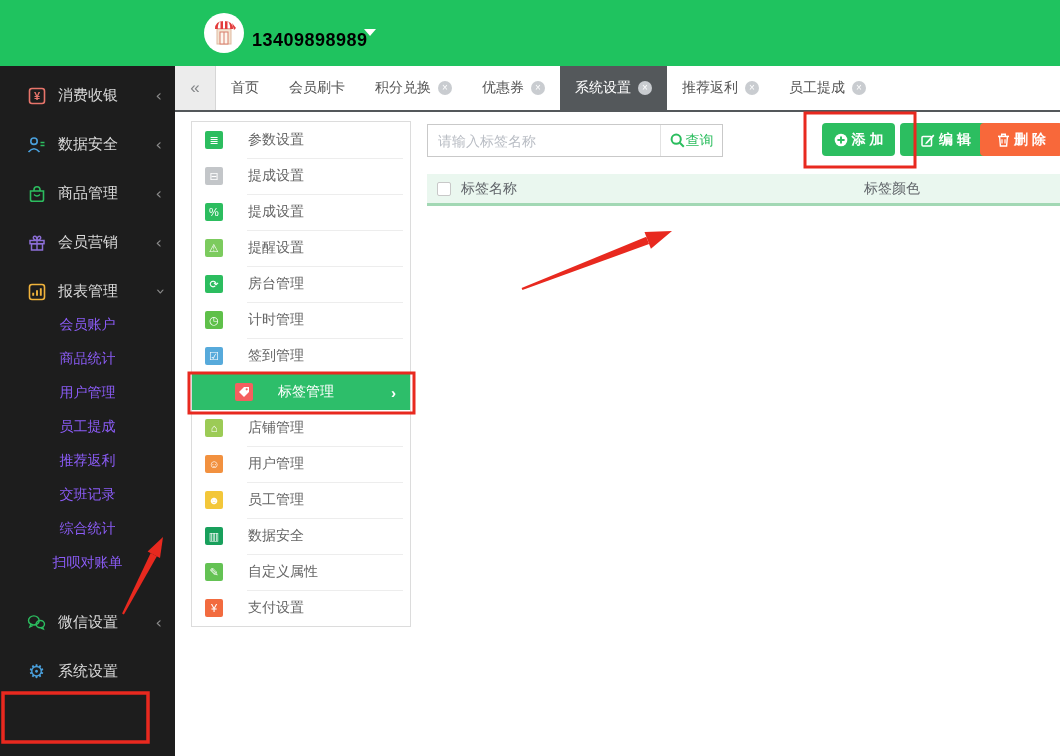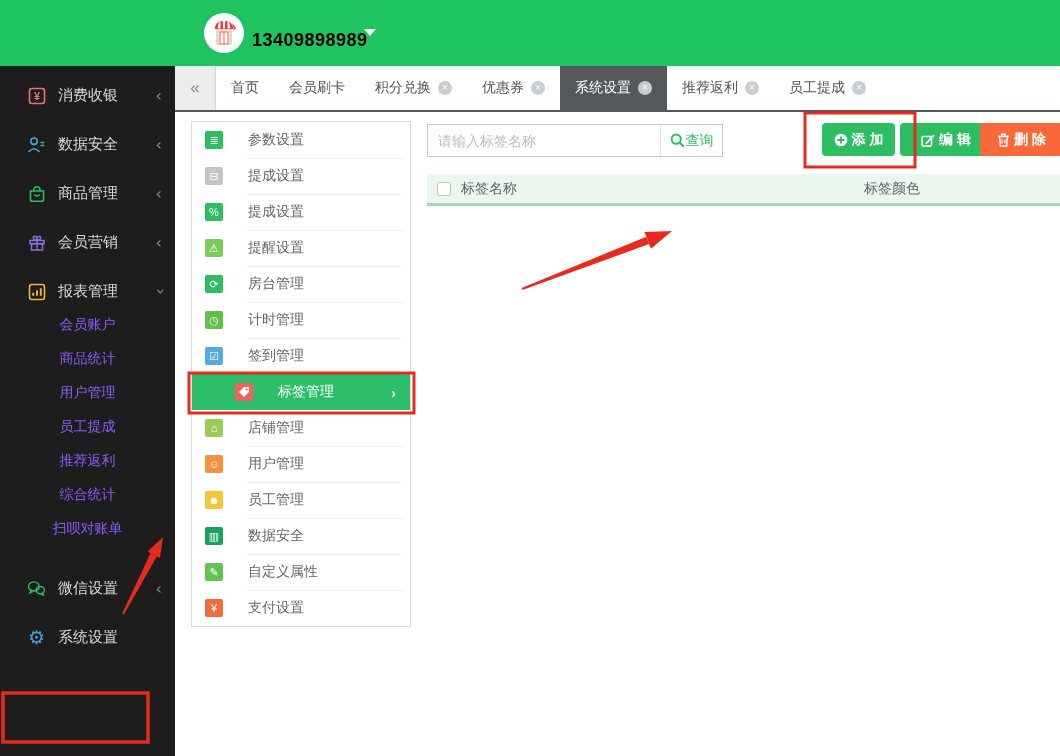--- a/index.html
+++ b/index.html
@@ -157,20 +157,23 @@
         <span>商品统计</span>
       </div>
     <div class="sb-sub-item">
         <span>用户管理</span>
       </div>
     <div class="sb-sub-item">
         <span>员工提成</span>
       </div>
     <div class="sb-sub-item">
         <span>推荐返利</span>
+      </div>
+    <div class="sb-sub-item">
+        <span>交班记录</span>
       </div>
     <div class="sb-sub-item">
         <span>综合统计</span>
       </div>
     <div class="sb-sub-item">
         <span>扫呗对账单</span>
       </div>
   </div>
 
   <div class="sb-bottom">

